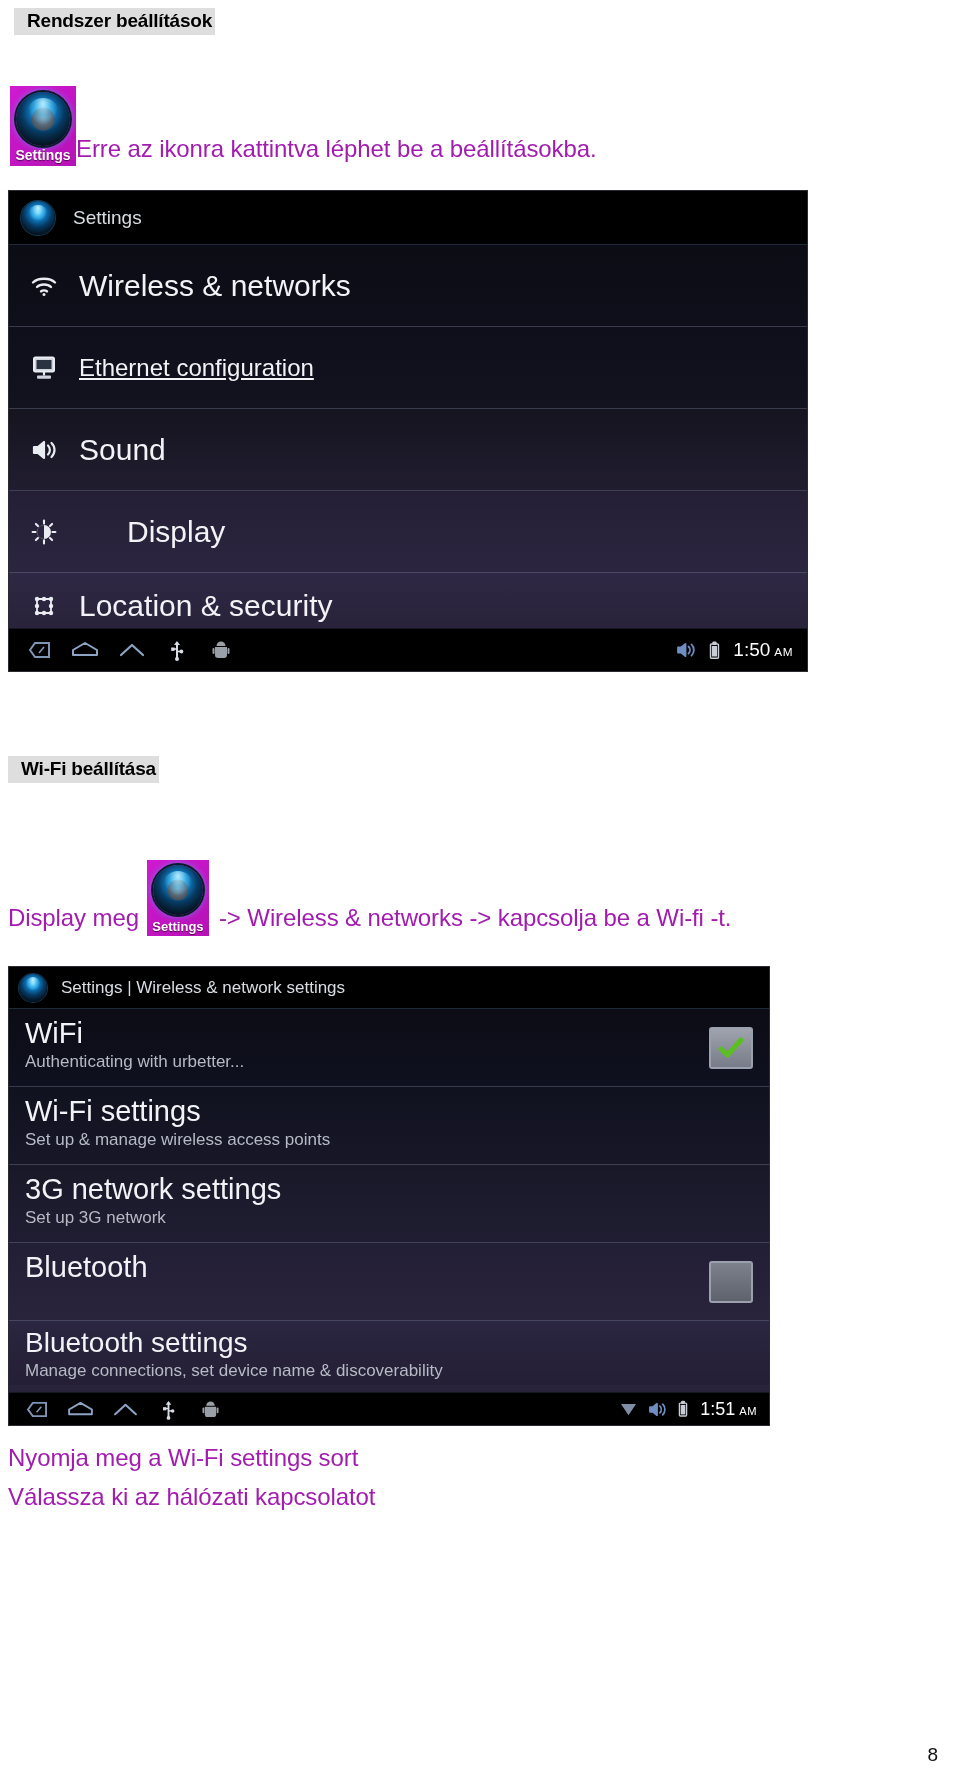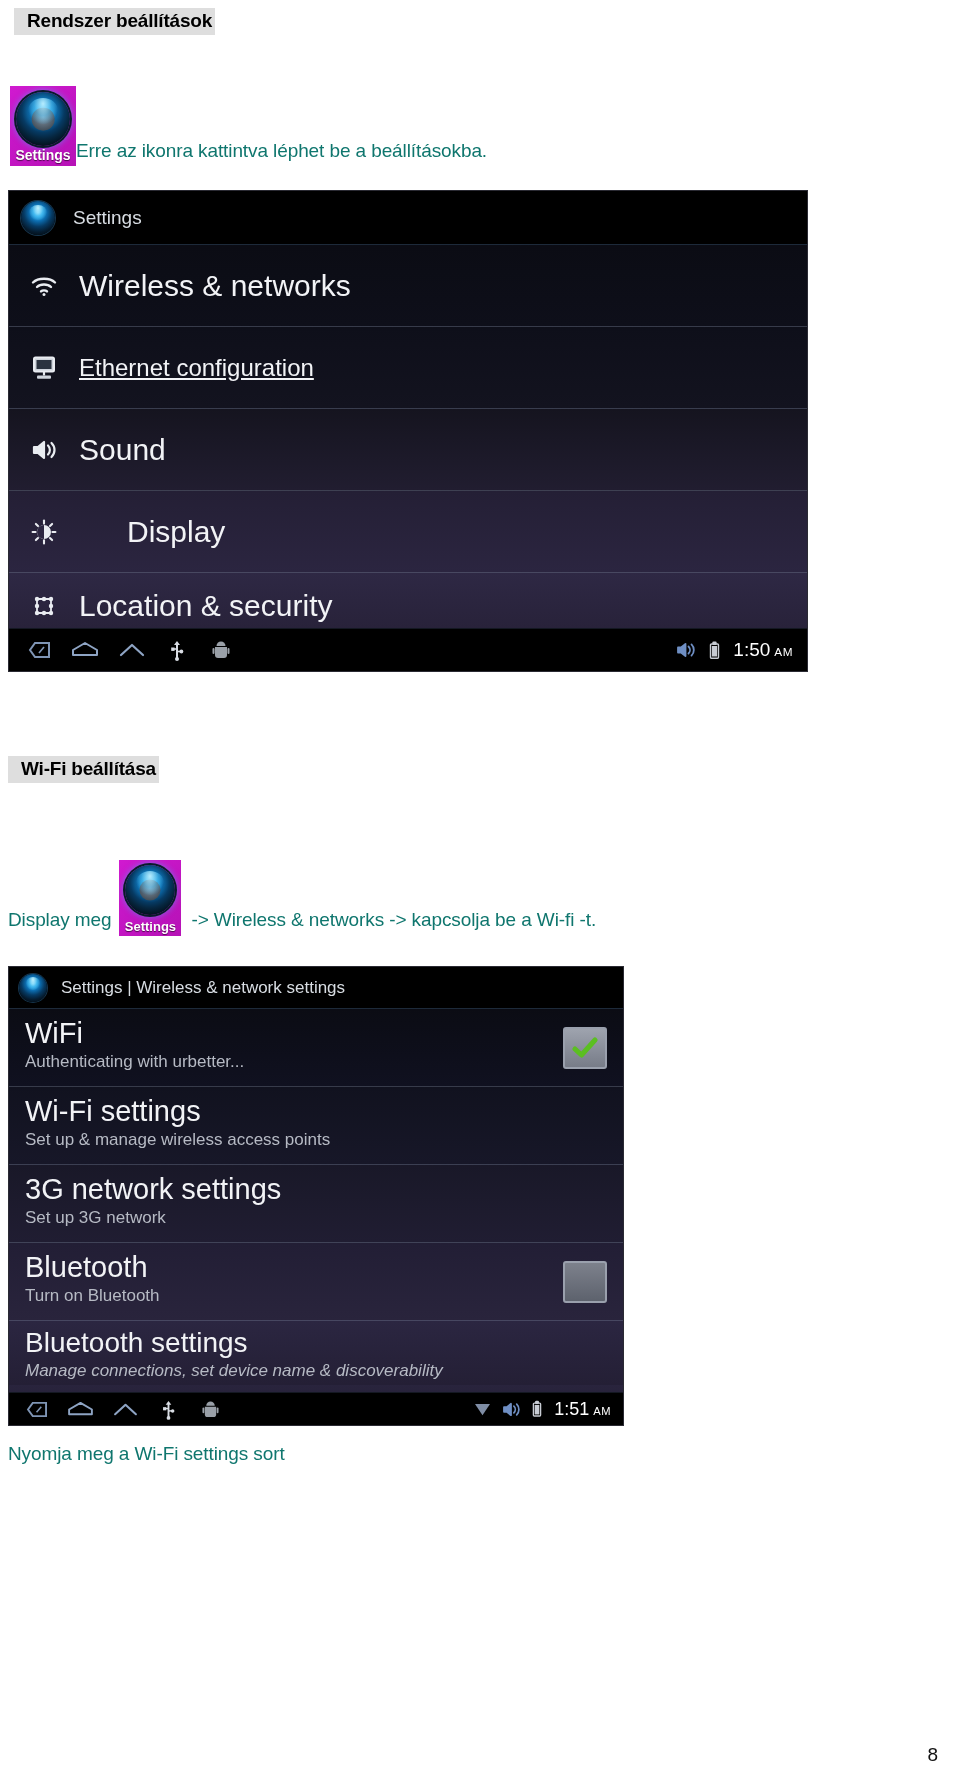--- a/index.html
+++ b/index.html
@@ -29,23 +29,23 @@
     display: inline-block;
     font-size: 19px;
     font-weight: bold;
     letter-spacing: -0.2px;
     background: #dedede;
     padding: 1px 3px 2px 13px;
     line-height: 1.25;
   }
 
   .doc-text {
-    font-size: 19px;
+    font-size: 24px;
     line-height: 1.3;
-    color: #0f766e;
+    color: #a21caf;
     letter-spacing: -0.1px;
   }
 
   
   .app-icon {
     display: inline-block;
     position: relative;
     background: #cc19cc;
     background: linear-gradient(135deg,#d01ad0 0%,#c215c2 55%,#b612b6 100%);
     vertical-align: bottom;
@@ -374,21 +374,21 @@
     <span class="doc-text" style="padding-bottom:3px;">Display meg</span>
     <span class="app-icon icon-inline-2" style="margin:0 10px 0 8px;">
       <span class="knob">
           <span class="knob-inner"></span>
         </span>
       <span class="cap">Settings</span>
     </span>
     <span class="doc-text" style="padding-bottom:3px;">-&gt; Wireless &amp; networks -&gt; kapcsolja be a Wi-fi -t.</span>
   </div>
 
-  <div class="shot" style="left:8px;top:966px;width:616px;height:460px;
+  <div class="shot" style="left:8px;top:966px;width:762px;height:460px;
               background:linear-gradient(180deg,#0a0b12 0%,#121220 30%,#1d1b2d 58%,#2c2742 85%,#241f35 100%);">
 
     <div style="position:absolute;left:0;right:0;top:0;height:42px;">
       <div class="shot-titlebar" style="padding-left:10px;">
         <span class="tb-icon" style="width:28px;height:28px;"></span>
         <span class="tb-title" style="font-size:17px;margin-left:14px;">Settings | Wireless &amp; network settings</span>
       </div>
     </div>
 
     <div class="srow" style="position:absolute;left:0;right:0;top:42px;height:78px;padding-left:16px;display:block;background:linear-gradient(180deg,#0b0c14 0%,#101120 100%);">
@@ -406,27 +406,26 @@
       <div class="srow-sub" style="font-size:17px;margin-top:2px;">Set up &amp; manage wireless access points</div>
     </div>
 
     <div class="srow" style="position:absolute;left:0;right:0;top:198px;height:78px;padding-left:16px;display:block;background:linear-gradient(180deg,#191828 0%,#201d32 100%);">
       <div class="srow-label" style="font-size:29px;margin-top:8px;">3G network settings</div>
       <div class="srow-sub" style="font-size:17px;margin-top:2px;">Set up 3G network</div>
     </div>
 
     <div class="srow" style="position:absolute;left:0;right:0;top:276px;height:78px;padding-left:16px;display:block;background:linear-gradient(180deg,#221e35 0%,#29243c 100%);">
       <div class="srow-label" style="font-size:29px;margin-top:8px;">Bluetooth</div>
-      <div class="srow-sub" style="font-size:17px;margin-top:2px;">Turn on Bluetooth</div>
       <span class="checkbox-box" style="right:16px;top:18px;width:44px;height:42px;"></span>
     </div>
 
     <div class="srow" style="position:absolute;left:0;right:0;top:354px;height:64px;padding-left:16px;display:block;border-bottom:none;background:linear-gradient(180deg,#2b2641 0%,#241f35 100%);">
       <div class="srow-label" style="font-size:28px;margin-top:6px;">Bluetooth settings</div>
-      <div class="srow-sub" style="font-size:17px;margin-top:2px;font-style:italic;">Manage connections, set device name &amp; discoverability</div>
+      <div class="srow-sub" style="font-size:17px;margin-top:2px;">Manage connections, set device name &amp; discoverability</div>
     </div>
 
     <div class="navbar" style="height:32px;padding:0 8px;">
       <span class="nav-left">
         <span class="nav-btn" style="width:40px;height:28px;">
           <svg width="25" height="19" viewBox="0 0 26 20" fill="none" stroke="#7f95b5" stroke-width="2">
             <path d="M22 3 H8 L3 10 L8 17 H22 z"></path>
             <path d="M17 7 l-5 6" stroke-width="1.6"></path>
           </svg>
         </span>
@@ -481,16 +480,17 @@
           </svg>
         </span>
         <span class="nav-clock" style="font-size:18px;margin-left:7px;margin-right:4px;">
           <span>1:51</span><span class="ampm" style="margin-left:4px;">AM</span>
         </span>
       </span>
     </div>
   </div>
 
   <div class="doc-text" style="position:absolute;left:8px;top:1442px;">Nyomja meg a Wi-Fi settings sort</div>
+  <div class="doc-text" style="position:absolute;left:8px;top:1481px;">Válassza ki az hálózati kapcsolatot</div>
 
   <div class="page-number">8</div>
 
 </div>
 
 </body></html>

